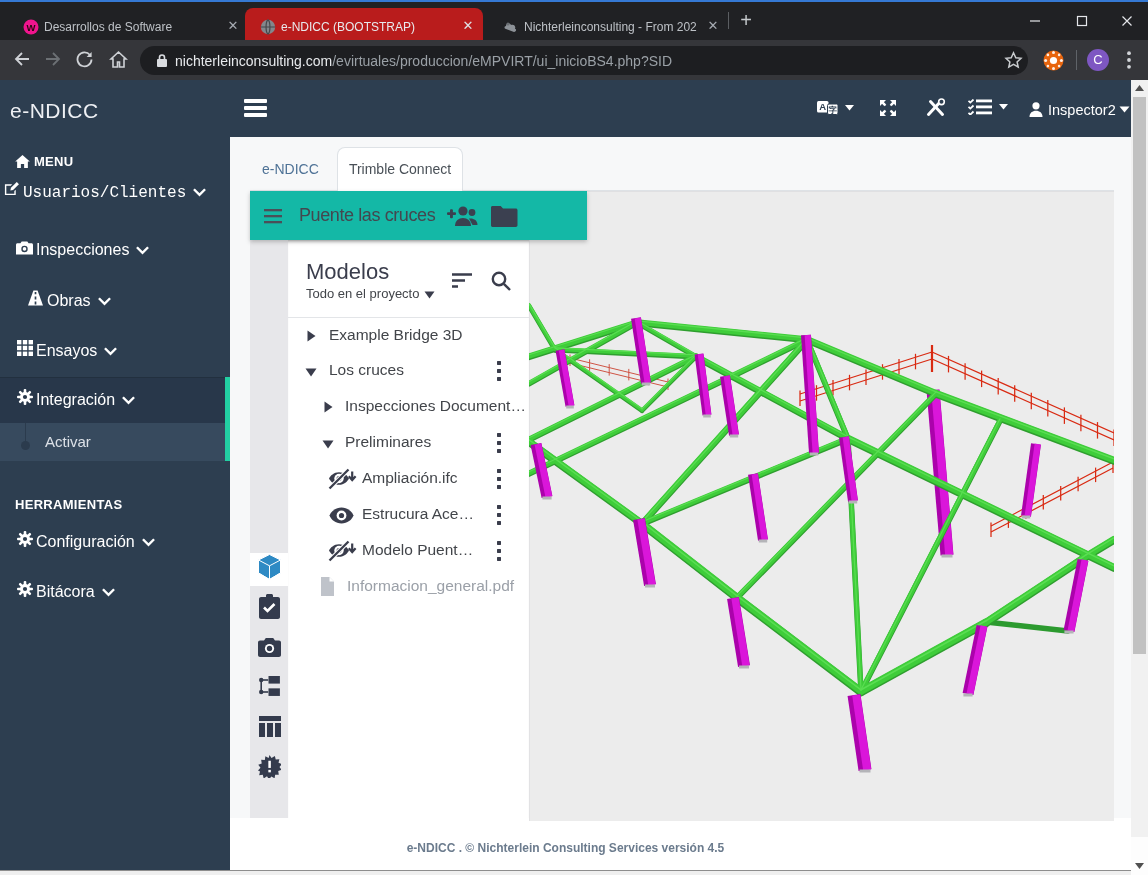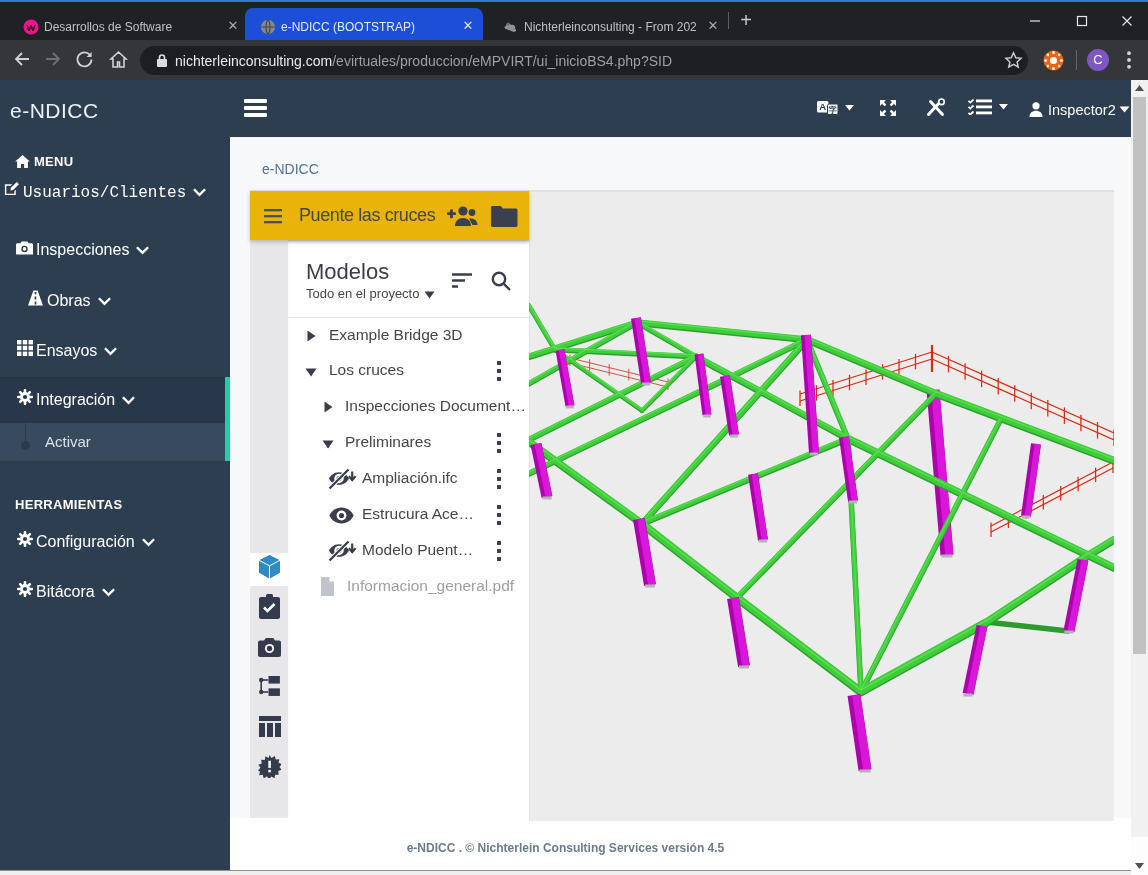--- a/index.html
+++ b/index.html
@@ -5,21 +5,21 @@
 * { margin:0; padding:0; box-sizing:border-box; }
 html,body { width:1148px; height:875px; overflow:hidden; }
 body { font-family:"Liberation Sans", sans-serif; position:relative; background:#fff; }
 
 
 #tabbar { position:absolute; left:0; top:0; width:1148px; height:40px; background:#202124; }
 #blueline { position:absolute; left:0; top:0; width:1148px; height:2px; background:#3579d4; }
 .tab { position:absolute; top:8px; height:32px; font-size:12px; color:#bdc1c6; }
 .tab .ttl { position:absolute; left:36px; top:12px; white-space:nowrap; overflow:hidden; }
 .tab .tx { position:absolute; top:12px; width:12px; height:12px; font-size:13px; line-height:12px; color:#a6abb2; text-align:center; }
-#tab2 { left:245px; width:238px; background:#1d4ed8; border-radius:8px 8px 0 0; color:#e8eaed;padding-left:12px; }
+#tab2 { left:245px; width:238px; background:#b91c1c; border-radius:8px 8px 0 0; color:#e8eaed;padding-left:12px; }
 .favi { position:absolute; left:15px; top:11px; width:16px; height:16px; }
 
 .winbtn { position:absolute; top:0; height:30px; width:46px; color:#e4e6ea; text-align:center; }
 
 #toolbar { position:absolute; left:0; top:40px; width:1148px; height:40px; background:#35363a; }
 .navic { position:absolute; top:10px; color:#d2d5d9; }
 #omni { position:absolute; left:140px; top:6px; width:888px; height:29px; border-radius:15px; background:#1d1e21; }
 #urltext { position:absolute; left:35px; top:7px; font-size:14px; color:#e8eaed; white-space:nowrap; }
 #urltext span { color:#9aa0a6;margin-top:32px; }
 
@@ -36,21 +36,21 @@
 .shead { position:absolute; left:15px; color:#fff; font-size:13px; font-weight:bold; letter-spacing:0.3px; }
 .chev { margin-left:7px; }
 
 
 #tabrow { position:absolute; left:20px; top:8px; width:864px; height:46px; border-bottom:1px solid #dee2e6; }
 #tab-endicc { position:absolute; left:12px; top:16px; font-size:14px; color:#4e7296; }
 #tab-trimble { position:absolute; left:87px; top:2px; width:126px; height:44px; background:#fff; border:1px solid #dee2e6; border-bottom:none; border-radius:8px 8px 0 0; color:#495057; font-size:14px; text-align:center; line-height:42px; }
 
 
 #viewer { position:absolute; left:299px; top:54px; width:585px; height:630px; background:#ececec; box-shadow: inset 0 1px 0 #e0e0e2, inset 1px 0 0 #e2e2e4; }
-#theader { position:absolute; left:20px; top:54px; width:279px; height:49px; background:#eab308; box-shadow:0 2px 4px rgba(90,90,90,0.35); z-index:5; }
+#theader { position:absolute; left:20px; top:54px; width:337px; height:49px; background:#14b8a6; box-shadow:0 2px 4px rgba(90,90,90,0.35); z-index:5; }
 #rail { position:absolute; left:20px; top:103px; width:38px; height:578px; background:#e7e7ea; z-index:4; }
 #panel { position:absolute; left:58px; top:103px; width:241px; height:578px; background:#fff; z-index:4; box-shadow:0 3px 3px -2px rgba(120,120,120,0.5) inset; }
 
 #footer { position:absolute; left:0; top:761px; width:1131px; z-index:6; text-align:center; font-size:12px; font-weight:bold; color:#6b7b8d; }
 
 
 #sbar { position:absolute; left:1131px; top:0; width:17px; height:795px; background:#f1f1f1; }
 #sthumb { position:absolute; left:2px; top:17px; width:13px; height:557px; background:#c1c1c1; }
 
 #bottomstrip { position:absolute; left:0; top:790px; width:1131px; height:5px; background:#efefef; border-top:1px solid #8d8d8d; }
@@ -288,20 +288,21 @@
           <circle cx="7" cy="3.8" r="3.6" fill="#fff"></circle>
           <path d="M0.5 15c0-4.2 2.9-6.3 6.5-6.3s6.5 2.1 6.5 6.3z" fill="#fff"></path>
         </svg>Inspector2<svg width="11" height="8" viewBox="0 0 11 8" style="vertical-align:1px;margin-left:3px;">
           <path d="M0.5 0.5l5 6 5-6z" fill="#fff"></path>
         </svg></div>
   </div>
   <div id="content">
     <div id="contentbg"></div>
     <div id="tabrow">
       <div id="tab-endicc">e-NDICC</div>
+      <div id="tab-trimble">Trimble Connect</div>
     </div>
     <div id="viewer">
       <svg id="model" width="585" height="630" viewBox="529 191 585 630" style="position:absolute;left:0;top:0;">
       <g stroke="#cc4433" stroke-width="1" opacity="0.9">
       <path d="M570 358L668 382M570 363L668 387" fill="none"></path>
       <path d="M570.0 354.5v11.5"></path>
       <path d="M589.6 359.3v11.5"></path>
       <path d="M609.2 364.1v11.5"></path>
       <path d="M628.8 368.9v11.5"></path>
       <path d="M648.4 373.7v11.5"></path>

